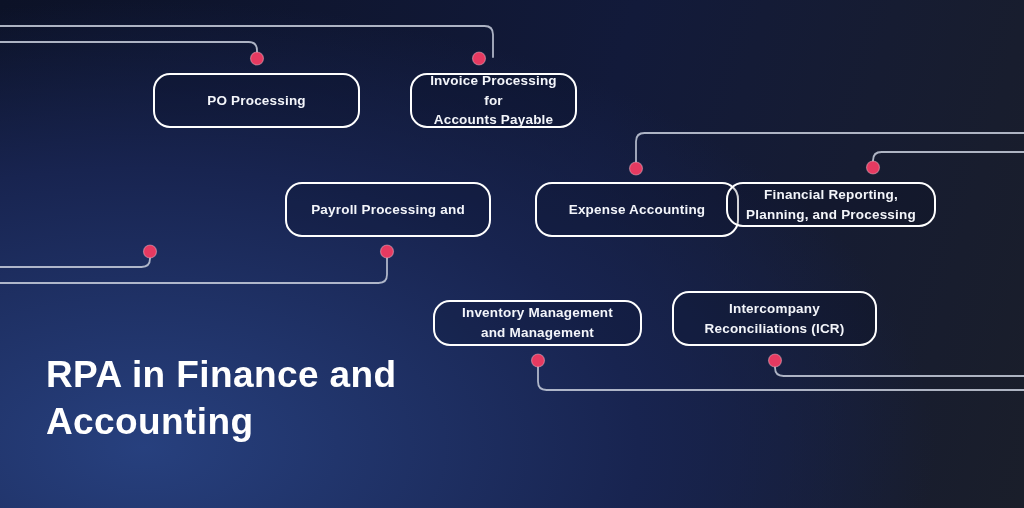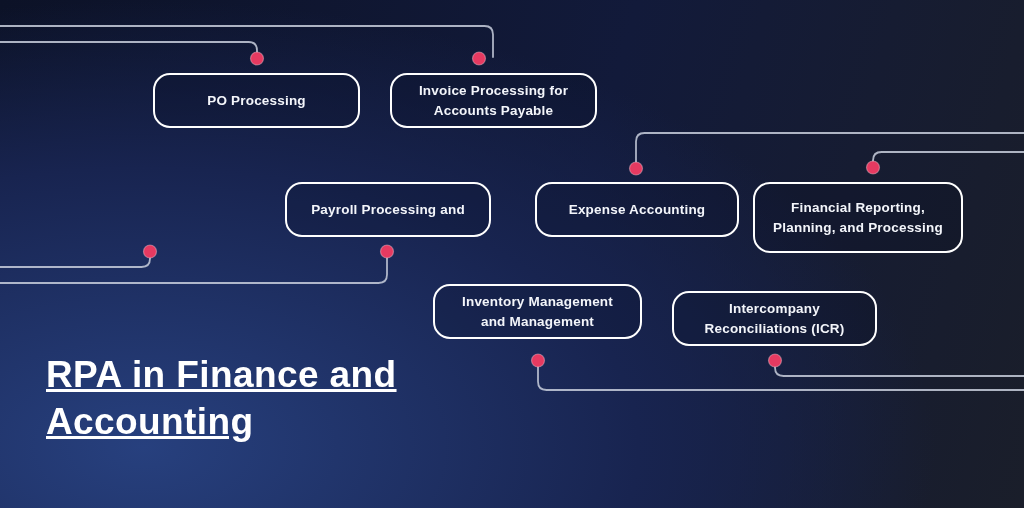--- a/index.html
+++ b/index.html
@@ -49,21 +49,21 @@
   .node-label span{display:block;}
   .title{
     position:absolute;
     left:46px;top:352px;
     color:var(--title-text);
     font-size:37px;
     font-weight:700;
     letter-spacing:.4px;
     line-height:1.26;
   }
-  .title span{display:block;text-decoration:underline;}
+  .title span{display:block;}
 </style>
 </head>
 <body>
 
 <div id="stage">
 
   <svg id="wires" viewBox="0 0 1024 508" xmlns="http://www.w3.org/2000/svg">
 
     <path class="connector" d="M 0 42 H 248.5 Q 257 42 257 50.5 V 53"></path>
     <circle class="dot" cx="257" cy="58.5" r="6.5"></circle>
@@ -90,49 +90,49 @@
     <circle class="dot" cx="775" cy="360.5" r="6.5"></circle>
   </svg>
 
   <div class="node" style="left:153px;top:73px;width:207px;height:55px">
     <div class="node-label">
       <span>PO Processing</span>
       <span></span>
     </div>
   </div>
 
-  <div class="node" style="left:390px;top:73px;width:207px;height:55px">
+  <div class="node" style="left:410px;top:73px;width:167px;height:55px">
     <div class="node-label">
       <span>Invoice Processing for</span>
       <span>Accounts Payable</span>
     </div>
   </div>
 
 
   <div class="node" style="left:285px;top:182px;width:206px;height:55px">
     <div class="node-label">
       <span>Payroll Processing and</span>
     </div>
   </div>
 
   <div class="node" style="left:535px;top:182px;width:204px;height:55px">
     <div class="node-label">
       <span>Expense Accounting</span>
       <span></span>
     </div>
   </div>
 
-  <div class="node" style="left:753px;top:182px;width:210px;height:71px">
+  <div class="node" style="left:726px;top:182px;width:210px;height:45px">
     <div class="node-label">
       <span>Financial Reporting,</span>
       <span>Planning, and Processing</span>
     </div>
   </div>
 
-  <div class="node" style="left:433px;top:284px;width:209px;height:55px">
+  <div class="node" style="left:433px;top:300px;width:209px;height:46px">
     <div class="node-label">
       <span>Inventory Management</span>
       <span>and Management</span>
     </div>
   </div>
 
   <div class="node" style="left:672px;top:291px;width:205px;height:55px">
     <div class="node-label">
       <span>Intercompany</span>
       <span>Reconciliations (ICR)</span>

